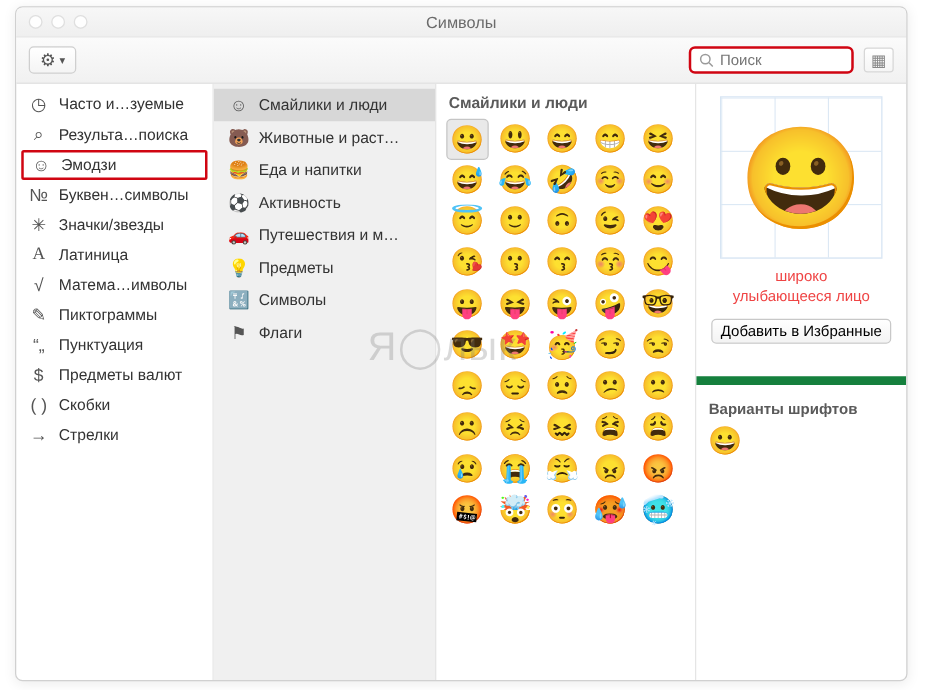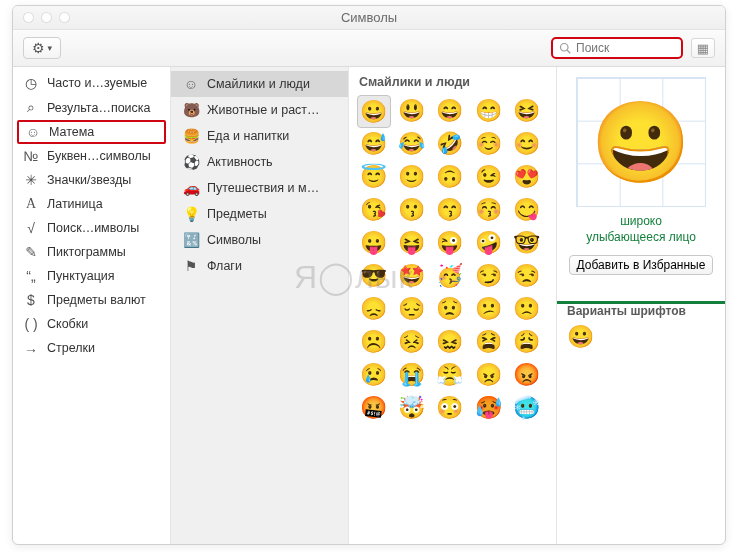--- a/index.html
+++ b/index.html
@@ -101,28 +101,28 @@
   .emoji-cell.sel { background:#e9e9e9; border:1px solid #c5c5c5; }
   .preview-box { padding: 10px 8px; text-align:center; position:relative; }
   .preview-canvas {
     width: 130px; height: 130px; margin: 0 auto; position: relative;
     background:
       linear-gradient(#d7e5f3 1px, transparent 1px) 0 0/100% 33.33%,
       linear-gradient(90deg,#d7e5f3 1px, transparent 1px) 0 0/33.33% 100%;
     border:1px solid #d7e5f3;
   }
   .preview-emoji { font-size: 80px; line-height:130px; }
-  .preview-name { font-size: 12px; color:#15803d; margin-top: 6px; line-height:1.35; }
+  .preview-name { font-size: 12px; color:#ef4444; margin-top: 6px; line-height:1.35; }
   .fav-btn {
     margin: 10px auto 16px auto; display:block;
     font-size: 12px; padding: 2px 7px;
     border:1px solid #c8c8c8; border-radius:4px;
     background: linear-gradient(#fff,#f3f3f3);
   }
-  .variants { border-top:3px solid #15803d; padding: 0 10px; }
+  .variants { border-top:7px solid #15803d; padding: 12px 10px; }
   .variants-title { font-size:12px; color:#5a5a5a; font-weight:600; margin-bottom:6px;}
   .variant-emoji { font-size: 22px; }
   .watermark {
     position:absolute; left: 294px; top: 258px; font-size: 32px; color: rgba(120,120,120,0.28);
     pointer-events:none; letter-spacing: 1px; font-weight:400;
   }
   svg { display:block; }
 </style>
 </head>
 <body>
@@ -164,37 +164,37 @@
       <div class="side-item">
         <span class="icon">◷</span>
         <span>Часто и…зуемые</span>
       </div>
       <div class="side-item">
         <span class="icon">⌕</span>
         <span>Результа…поиска</span>
       </div>
       <div class="side-item selected">
         <span class="icon">☺</span>
-        <span>Матема</span>
+        <span>Эмодзи</span>
       </div>
       <div class="side-item">
         <span class="icon">№</span>
         <span>Буквен…символы</span>
       </div>
       <div class="side-item">
         <span class="icon">✳</span>
         <span>Значки/звезды</span>
       </div>
       <div class="side-item">
         <span class="icon" style="font-family:serif;">A</span>
         <span>Латиница</span>
       </div>
       <div class="side-item">
         <span class="icon">√</span>
-        <span>Поиск…имволы</span>
+        <span>Матема…имволы</span>
       </div>
       <div class="side-item">
         <span class="icon">✎</span>
         <span>Пиктограммы</span>
       </div>
       <div class="side-item">
         <span class="icon">“„</span>
         <span>Пунктуация</span>
       </div>
       <div class="side-item">

